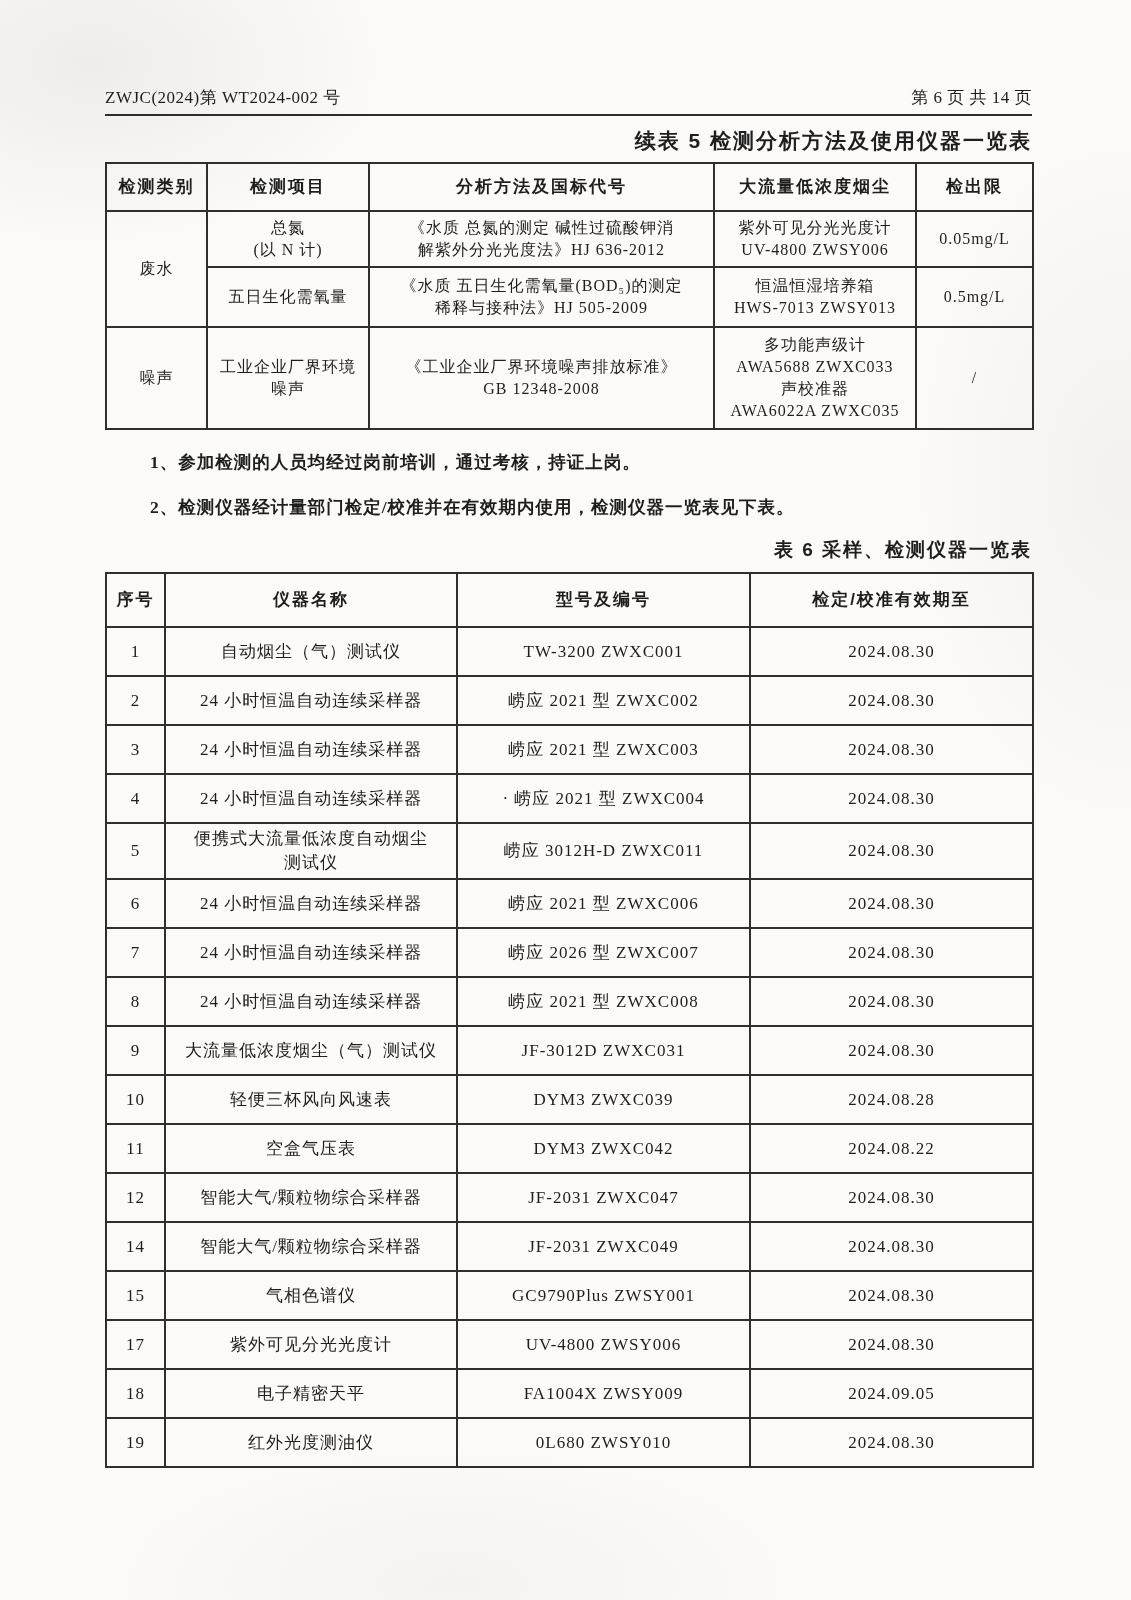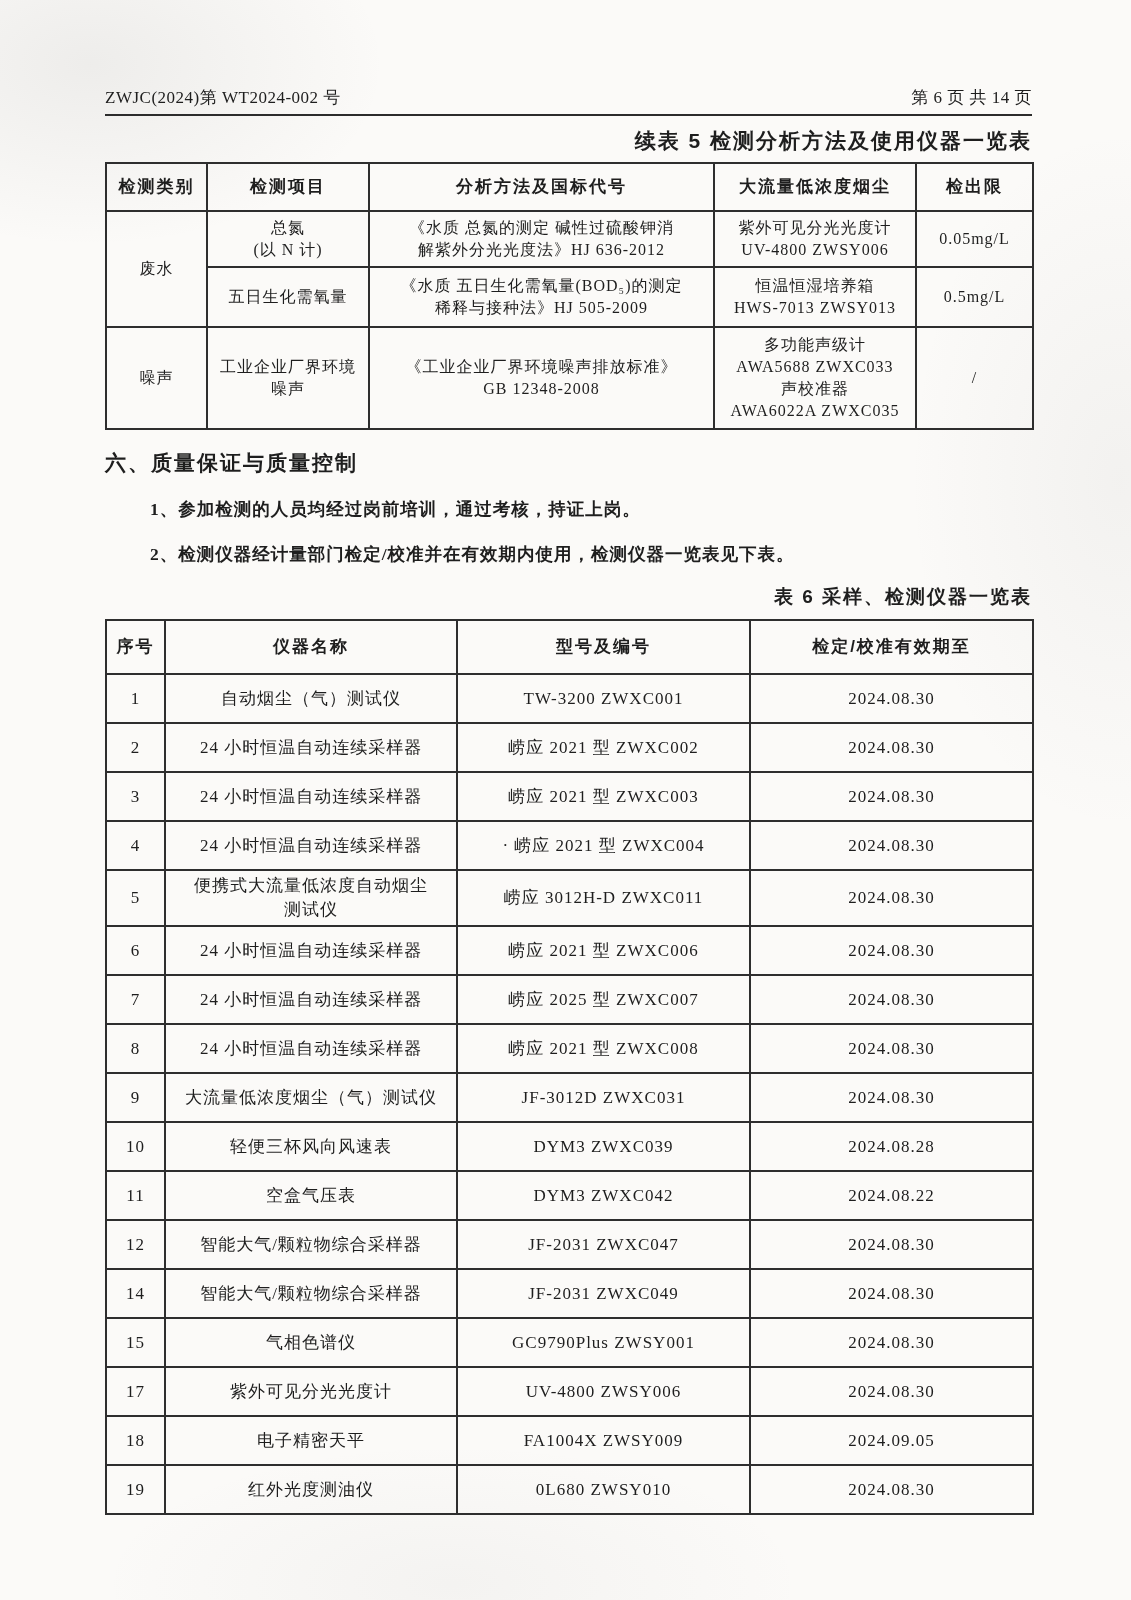--- a/index.html
+++ b/index.html
@@ -126,21 +126,20 @@
 GB 12348-2008</td>
           <td>多功能声级计
 AWA5688 ZWXC033
 声校准器
 AWA6022A ZWXC035</td>
           <td>/</td>
         </tr>
       </tbody>
     </table>
 
-    <div class="sec-heading">六、质量保证与质量控制</div>
     <div class="para">1、参加检测的人员均经过岗前培训，通过考核，持证上岗。</div>
     <div class="para">2、检测仪器经计量部门检定/校准并在有效期内使用，检测仪器一览表见下表。</div>
 
     <div class="tbl-title t6-title">表 6 采样、检测仪器一览表</div>
 
     <table class="t6">
       <colgroup>
         <col style="width:59px">
           <col style="width:292px">
           <col style="width:293px">
@@ -195,21 +194,21 @@
           <tr>
             <td>6</td>
             <td>24 小时恒温自动连续采样器</td>
             <td>崂应 2021 型 ZWXC006</td>
             <td>2024.08.30</td>
           </tr>
 
           <tr>
             <td>7</td>
             <td>24 小时恒温自动连续采样器</td>
-            <td>崂应 2025 型 ZWXC007</td>
+            <td>崂应 2026 型 ZWXC007</td>
             <td>2024.08.30</td>
           </tr>
 
           <tr>
             <td>8</td>
             <td>24 小时恒温自动连续采样器</td>
             <td>崂应 2021 型 ZWXC008</td>
             <td>2024.08.30</td>
           </tr>
 

